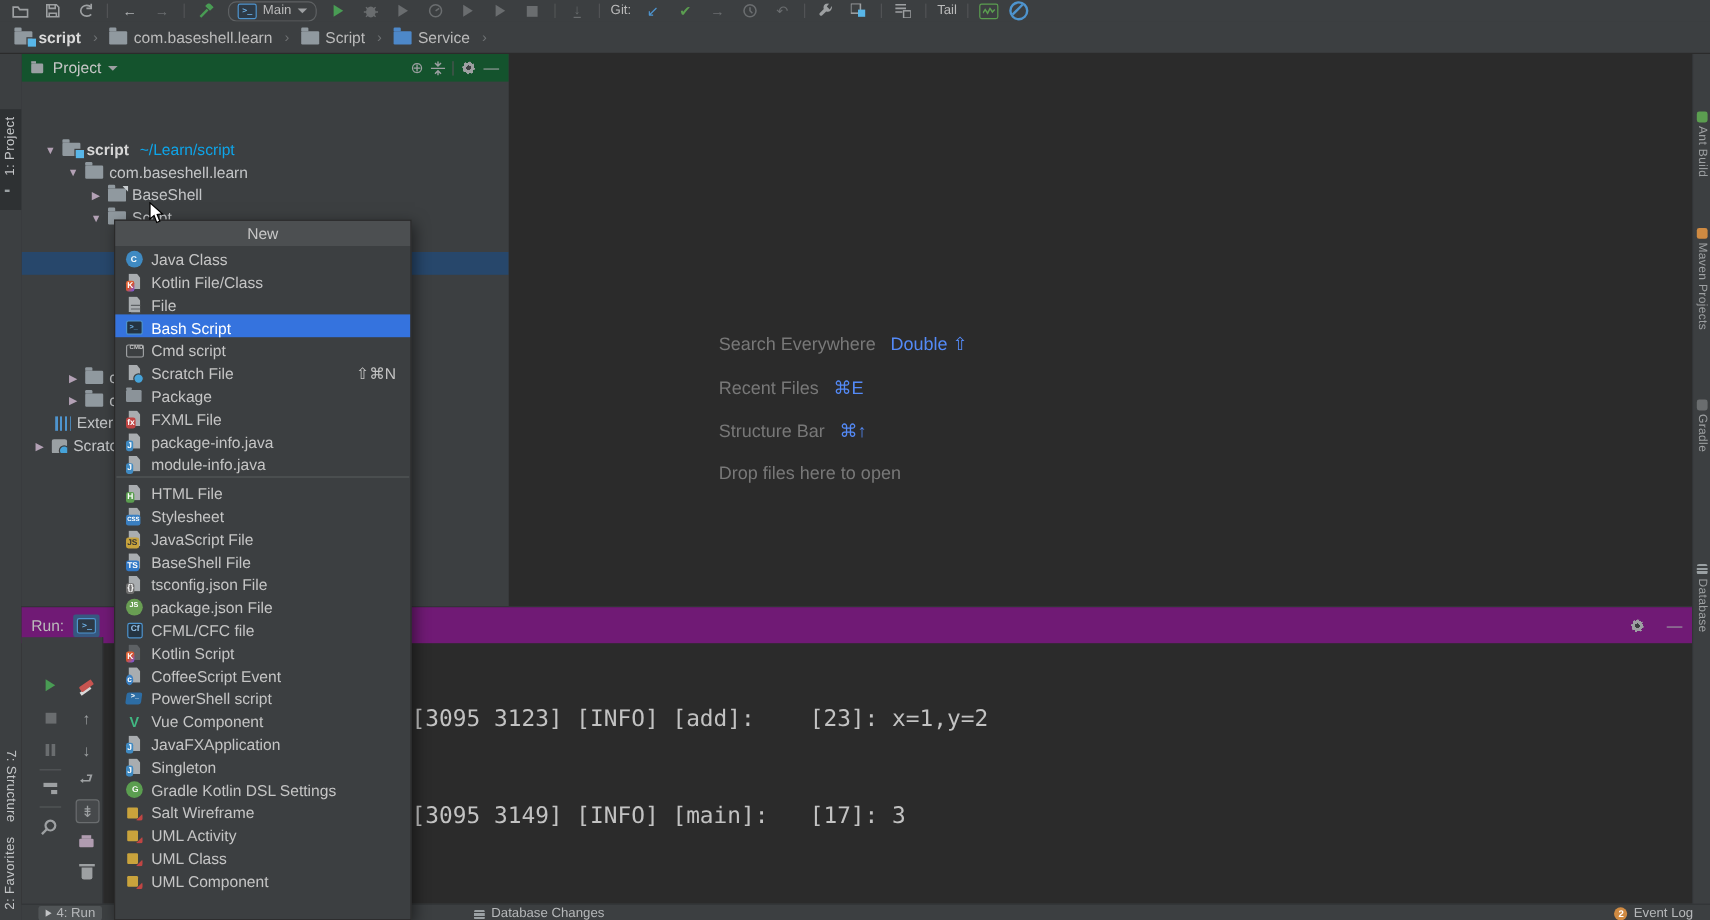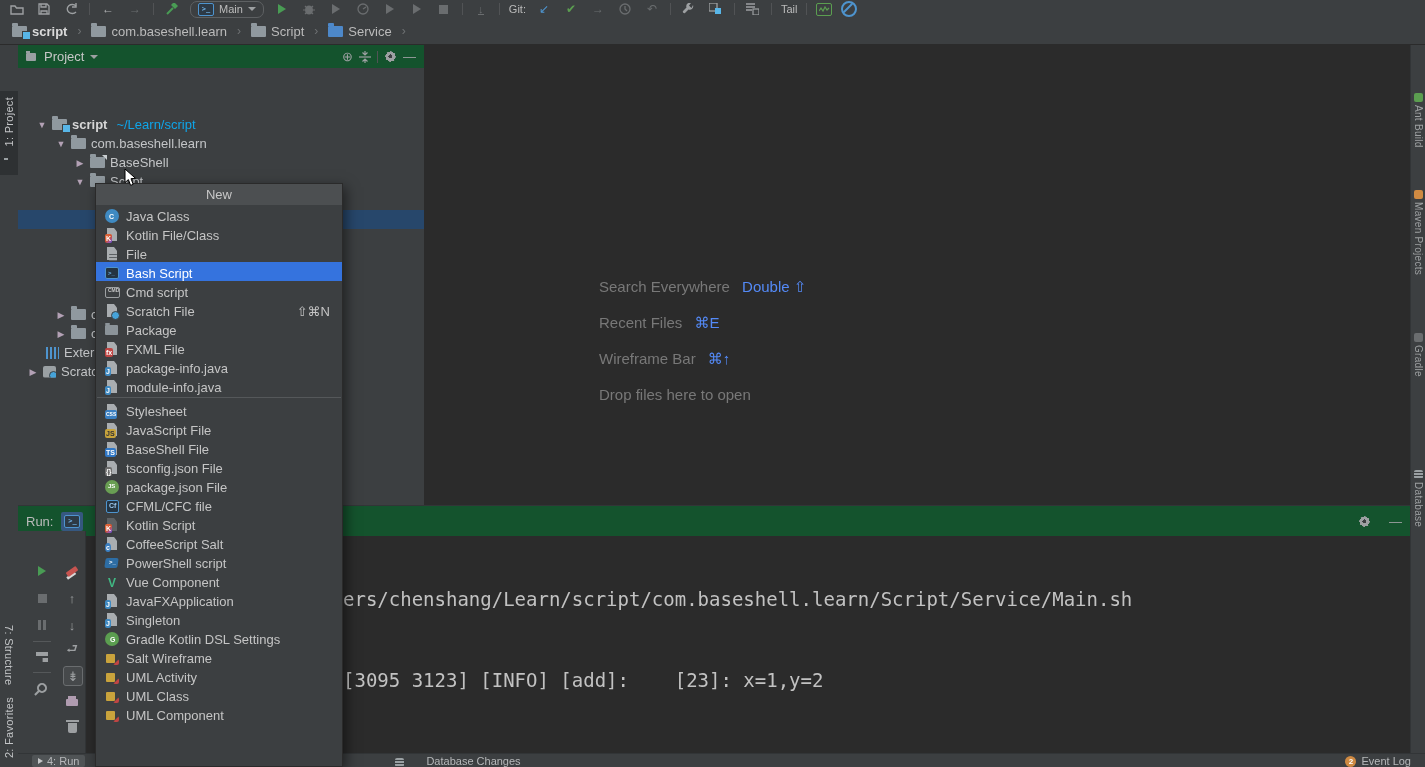--- a/index.html
+++ b/index.html
@@ -67,21 +67,21 @@
   .hint-row{position:absolute;left:175px;white-space:nowrap;font-size:15px;color:#787878}
   .hint-key{color:#548af7;margin-left:8px}
 
   
   #rstripe{left:1410px;top:45px;width:15px;height:722px;background:#3c3f41;border-left:1px solid #323537}
   .rlab{position:absolute;left:2px;font-size:10px;color:#9da0a2}
   .rico{position:absolute;left:3px;width:9px;height:9px;border-radius:2px}
 
   
   #runpanel{left:18px;top:505px;width:1392px;height:248px;background:#2b2b2b;border-top:1px solid #323537}
-  #runhead{position:absolute;left:0;top:0;width:1392px;height:25px;background:#14532d;display:flex;align-items:center;padding:15px 8px;box-sizing:border-box;gap:8px}
+  #runhead{position:absolute;left:0;top:0;width:1392px;height:25px;background:#701a75;display:flex;align-items:center;padding:15px 8px;box-sizing:border-box;gap:8px}
   .runcfg{display:inline-flex;align-items:center;justify-content:center;width:22px;height:19px;background:#365880;border-radius:2px}
   #runtools{position:absolute;left:0;top:25px;width:67px;height:223px;background:#3c3f41;border-right:1px solid #323537}
   .rt{position:absolute;width:18px;height:18px;display:flex;align-items:center;justify-content:center;color:#9da0a2;font-size:13px}
   .rt .eraser{width:12px;height:5px;background:#c75450;transform:rotate(-35deg);border-radius:1px;box-shadow:-3px 3px 0 -1px #d8d8d8}
   .pausebars{display:flex;gap:2px}
   .pausebars i{width:3px;height:10px;background:#6a6d6f}
   .layouticon{width:12px;height:10px;background:linear-gradient(#9da0a2 0 4px,transparent 4px 6px,#9da0a2 6px);clip-path:polygon(0 0,100% 0,100% 100%,55% 100%,55% 45%,0 45%)}
   .pin{width:6px;height:6px;border:2px solid #9da0a2;border-radius:50%;position:relative;transform:rotate(45deg)}
   .pin::after{content:"";position:absolute;left:2px;top:7px;width:2px;height:6px;background:#9da0a2}
   .boxed{border:1px solid #6a6d6f;border-radius:3px;background:#46494b}
@@ -374,21 +374,21 @@
   <div id="editor" class="abs">
     <div class="hint-row" style="top:233px">
       <span>Search Everywhere</span>
       <span class="hint-key">Double ⇧</span>
     </div>
     <div class="hint-row" style="top:269px">
       <span>Recent Files</span>
       <span class="hint-key">⌘E</span>
     </div>
     <div class="hint-row" style="top:305px">
-      <span>Wireframe Bar</span>
+      <span>Structure Bar</span>
       <span class="hint-key">⌘↑</span>
     </div>
     <div class="hint-row" style="top:341px">
       <span>Drop files here to open</span>
     </div>
   </div>
 
   <div id="rstripe" class="abs">
     <span class="rico" style="top:48px;background:#5b9e50"></span>
     <span class="rlab vtab-down" style="top:60px">Ant Build</span>
@@ -439,34 +439,33 @@
           <span class="pin"></span>
         </span>
       <span class="rt" style="left:45px;top:162px">
           <span class="printer"></span>
         </span>
       <span class="rt" style="left:45px;top:188px">
           <span class="trash"></span>
         </span>
     </div>
     <div id="console">
-      <div>ers/chenshang/Learn/script/com.baseshell.learn/Script/Service/Main.sh</div>
       <div>[3095 3123] [INFO] [add]:    [23]: x=1,y=2</div>
       <div>[3095 3149] [INFO] [main]:   [17]: 3</div>
       
       
     </div>
   </div>
 
   <div id="bbar" class="abs">
     <span class="runtab">
       <span class="tri"></span>
       <span>4: Run</span>
     </span>
-    <span style="margin-left:310px;display:inline-flex;align-items:flex-end;gap:22px">
+    <span style="margin-left:310px;display:inline-flex;align-items:flex-end;gap:5px">
       <span class="dbicon"></span>
       <span>Database Changes</span>
     </span>
     <span style="flex:1"></span>
     <span style="display:inline-flex;align-items:center;gap:5px;margin-right:14px">
       <span class="badge">2</span>
       <span>Event Log</span>
     </span>
   </div>
 
@@ -511,20 +510,24 @@
       <span>package-info.java</span>
     </div>
     <div class="mi">
       <span class="ic fb i-javafile"></span>
       <span>module-info.java</span>
     </div>
 
     <div class="msep"></div>
 
     <div class="mi">
+      <span class="ic fb i-html"></span>
+      <span>HTML File</span>
+    </div>
+    <div class="mi">
       <span class="ic fb i-css"></span>
       <span>Stylesheet</span>
     </div>
     <div class="mi">
       <span class="ic fb i-js"></span>
       <span>JavaScript File</span>
     </div>
     <div class="mi">
       <span class="ic fb i-ts"></span>
       <span>BaseShell File</span>
@@ -540,21 +543,21 @@
     <div class="mi">
       <span class="ic i-cfml"></span>
       <span>CFML/CFC file</span>
     </div>
     <div class="mi">
       <span class="ic fb dark i-kotlin"></span>
       <span>Kotlin Script</span>
     </div>
     <div class="mi">
       <span class="ic fb i-coffee"></span>
-      <span>CoffeeScript Salt</span>
+      <span>CoffeeScript Event</span>
     </div>
     <div class="mi">
       <span class="ic i-ps"></span>
       <span>PowerShell script</span>
     </div>
     <div class="mi">
       <span class="ic i-vue"></span>
       <span>Vue Component</span>
     </div>
     <div class="mi">

